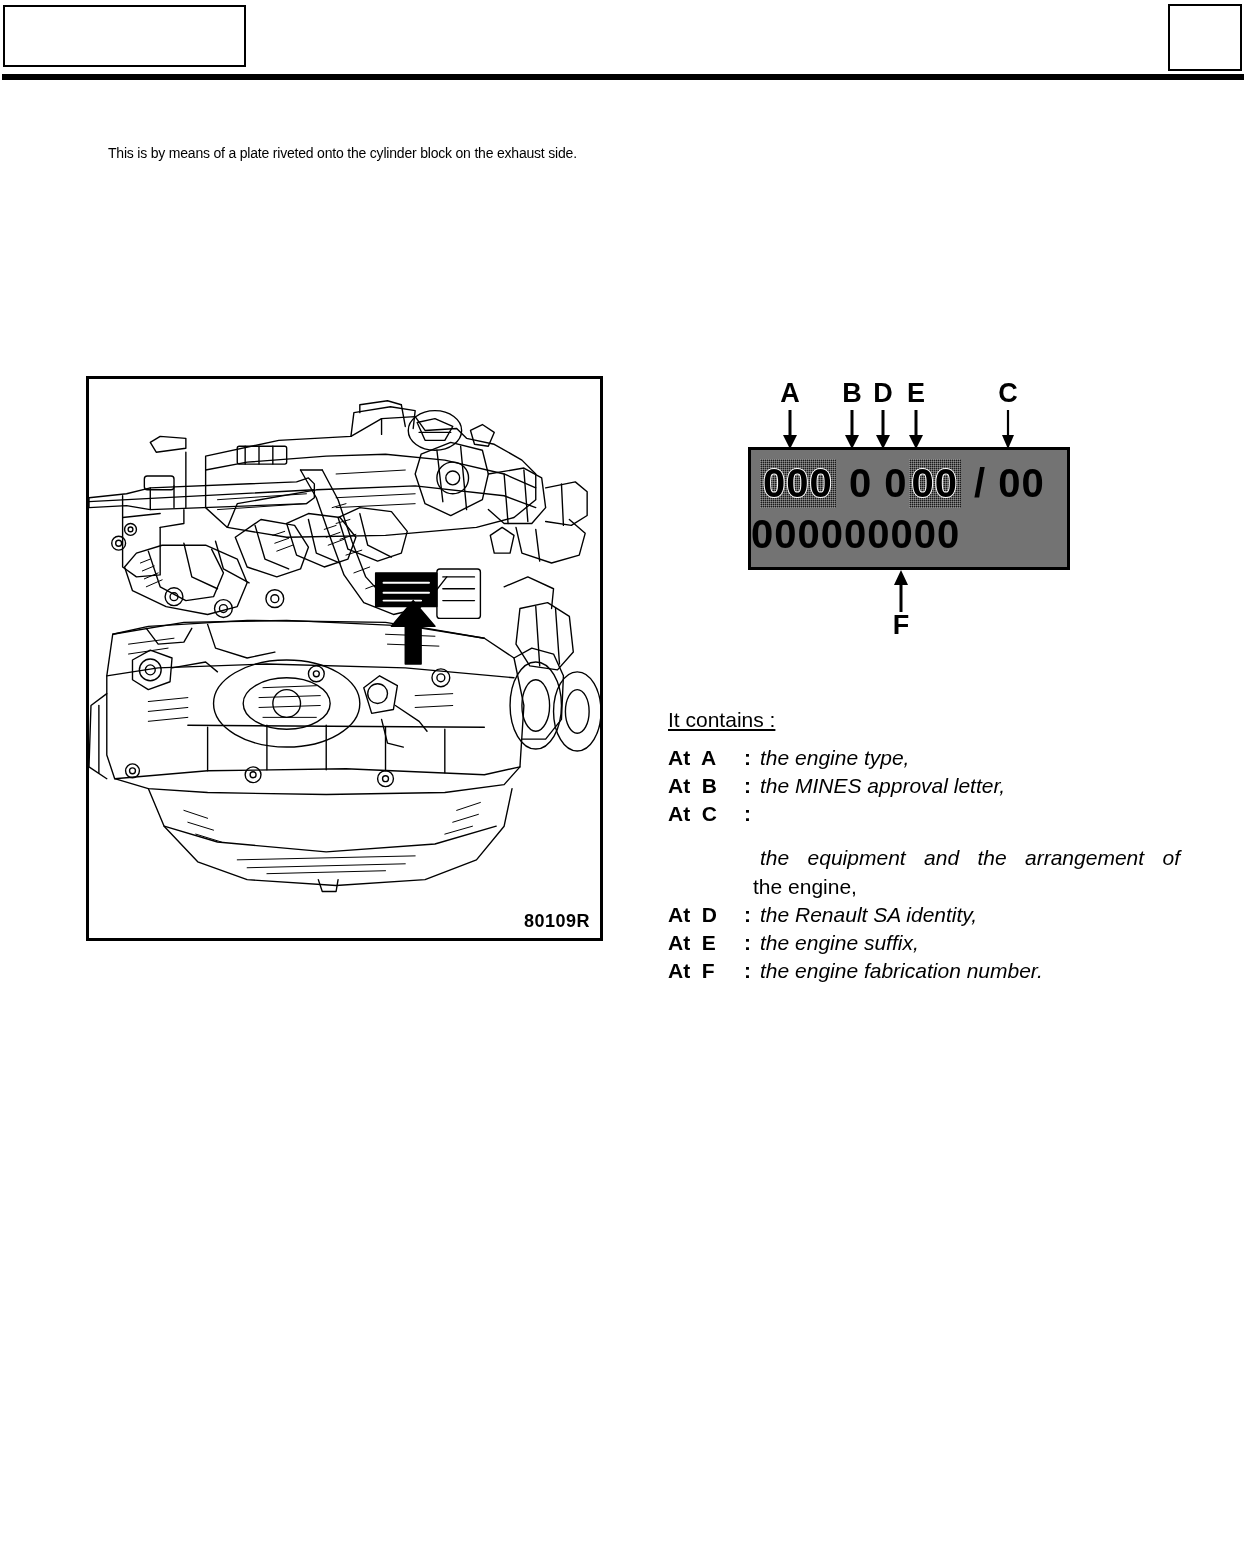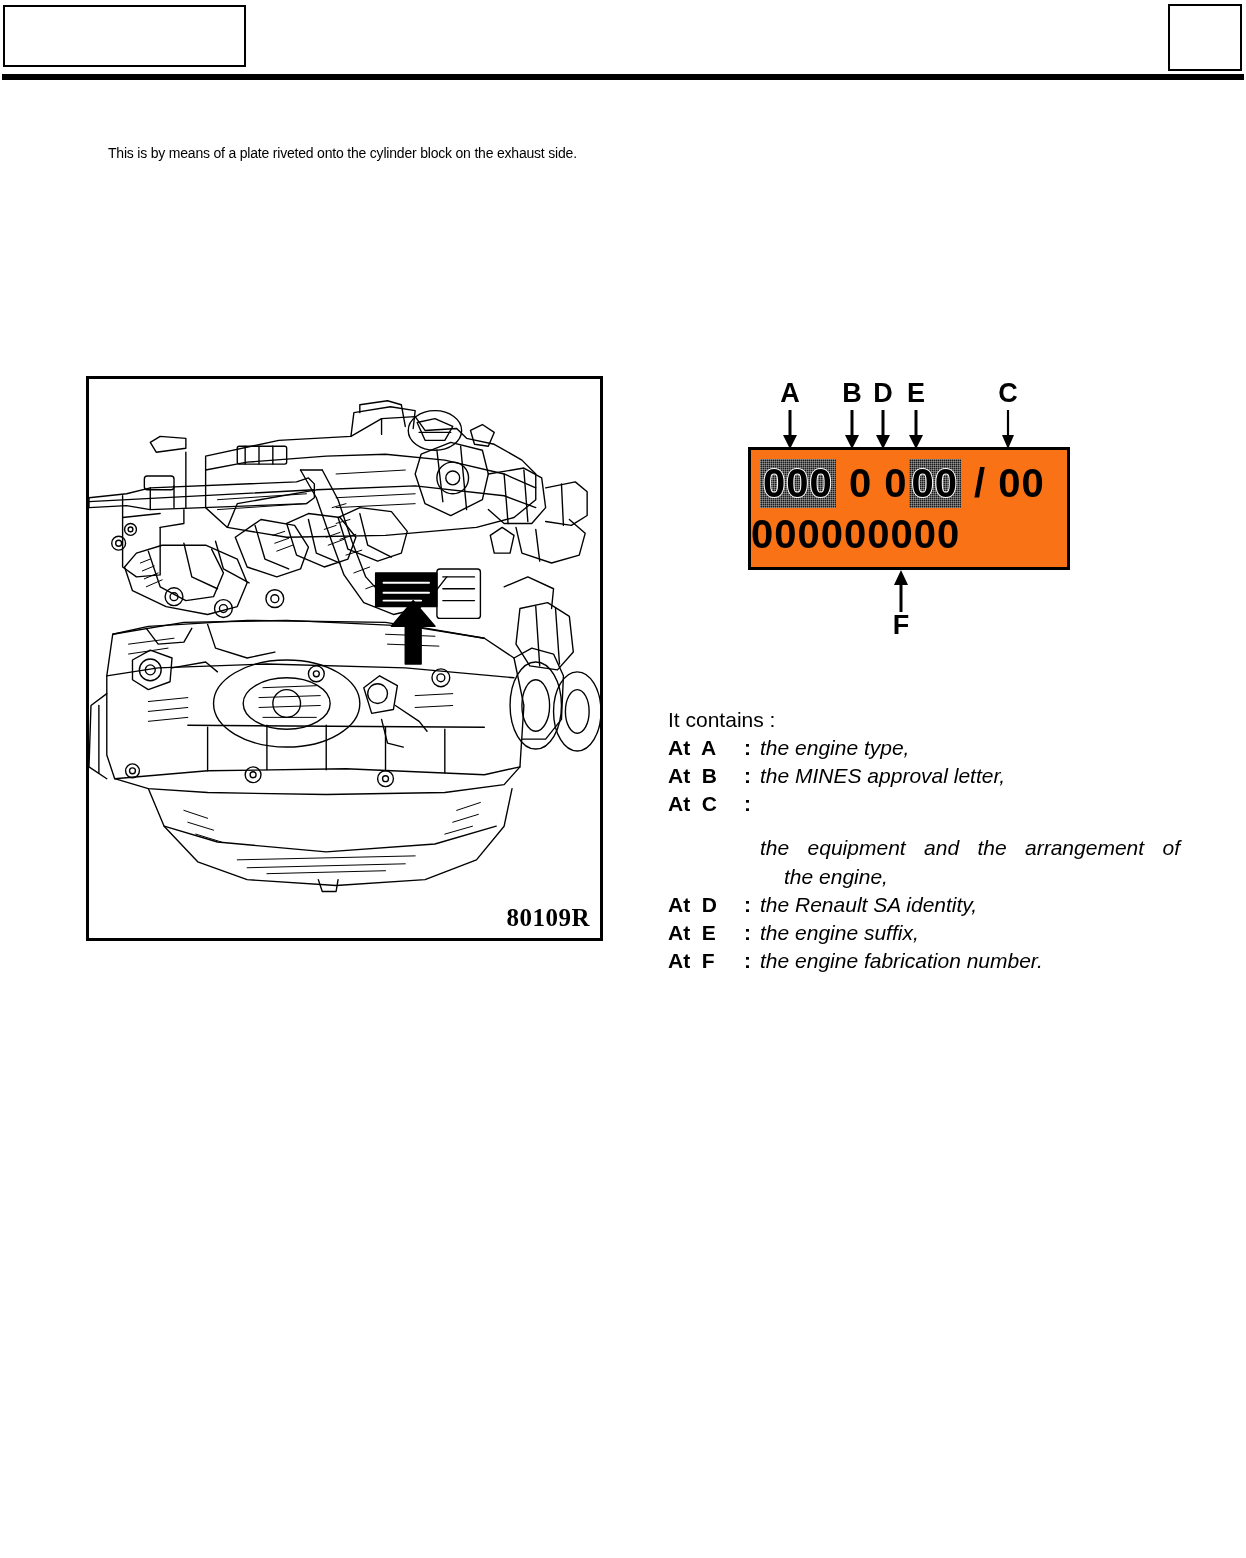--- a/index.html
+++ b/index.html
@@ -72,43 +72,43 @@
   }
   .figure-frame svg {
     display: block;
     width: 100%;
     height: 100%;
   }
   .figure-ref {
     position: absolute;
     right: 10px;
     bottom: 6px;
-    font-size: 25px;
+    font-size: 18px;
     font-weight: bold;
     letter-spacing: 0.5px;
-    font-family: Liberation Serif, serif;
+    font-family: Liberation Sans, sans-serif;
   }
 
   
   .plate-diagram {
     position: absolute;
     left: 740px;
     top: 380px;
     width: 340px;
     height: 260px;
   }
   .plate-box {
     position: absolute;
     left: 8px;
     top: 67px;
     width: 322px;
     height: 123px;
     border: 3px solid #000;
     box-sizing: border-box;
-    background: #f97316;
+    background: #737373;
   }
   .plate-line1 {
     position: absolute;
     left: 0;
     top: 10px;
     width: 100%;
     height: 46px;
     display: flex;
     align-items: center;
     font-size: 40px;
@@ -190,22 +190,23 @@
   
   .legend {
     position: absolute;
     left: 668px;
     top: 706px;
     width: 512px;
     font-size: 21px;
     line-height: 1.34;
   }
   .legend-heading {
-    margin-bottom: 0;
+    margin-bottom: 10px;
     white-space: nowrap;
+    text-decoration: underline;
   }
   .legend-row {
     display: flex;
     align-items: flex-start;
     white-space: nowrap;
   }
   .legend-key {
     font-weight: bold;
     width: 76px;
     flex: 0 0 76px;
@@ -220,22 +221,21 @@
     flex: 1 1 auto;
     font-style: italic;
   }
   .legend-val.justify {
     text-align: justify;
     text-align-last: justify;
     white-space: normal;
     margin-top: 44px;
   }
   .legend-cont {
-    margin-left: 116px;
-    font-style: italic;
+    margin-left: 85px;
   }
 </style>
 </head>
 <body>
 
 <div class="header-box-left"></div>
 <div class="header-box-right"></div>
 <div class="header-rule"></div>
 
 <div class="intro-text">This is by means of a plate riveted onto the cylinder block on the exhaust side.</div>

